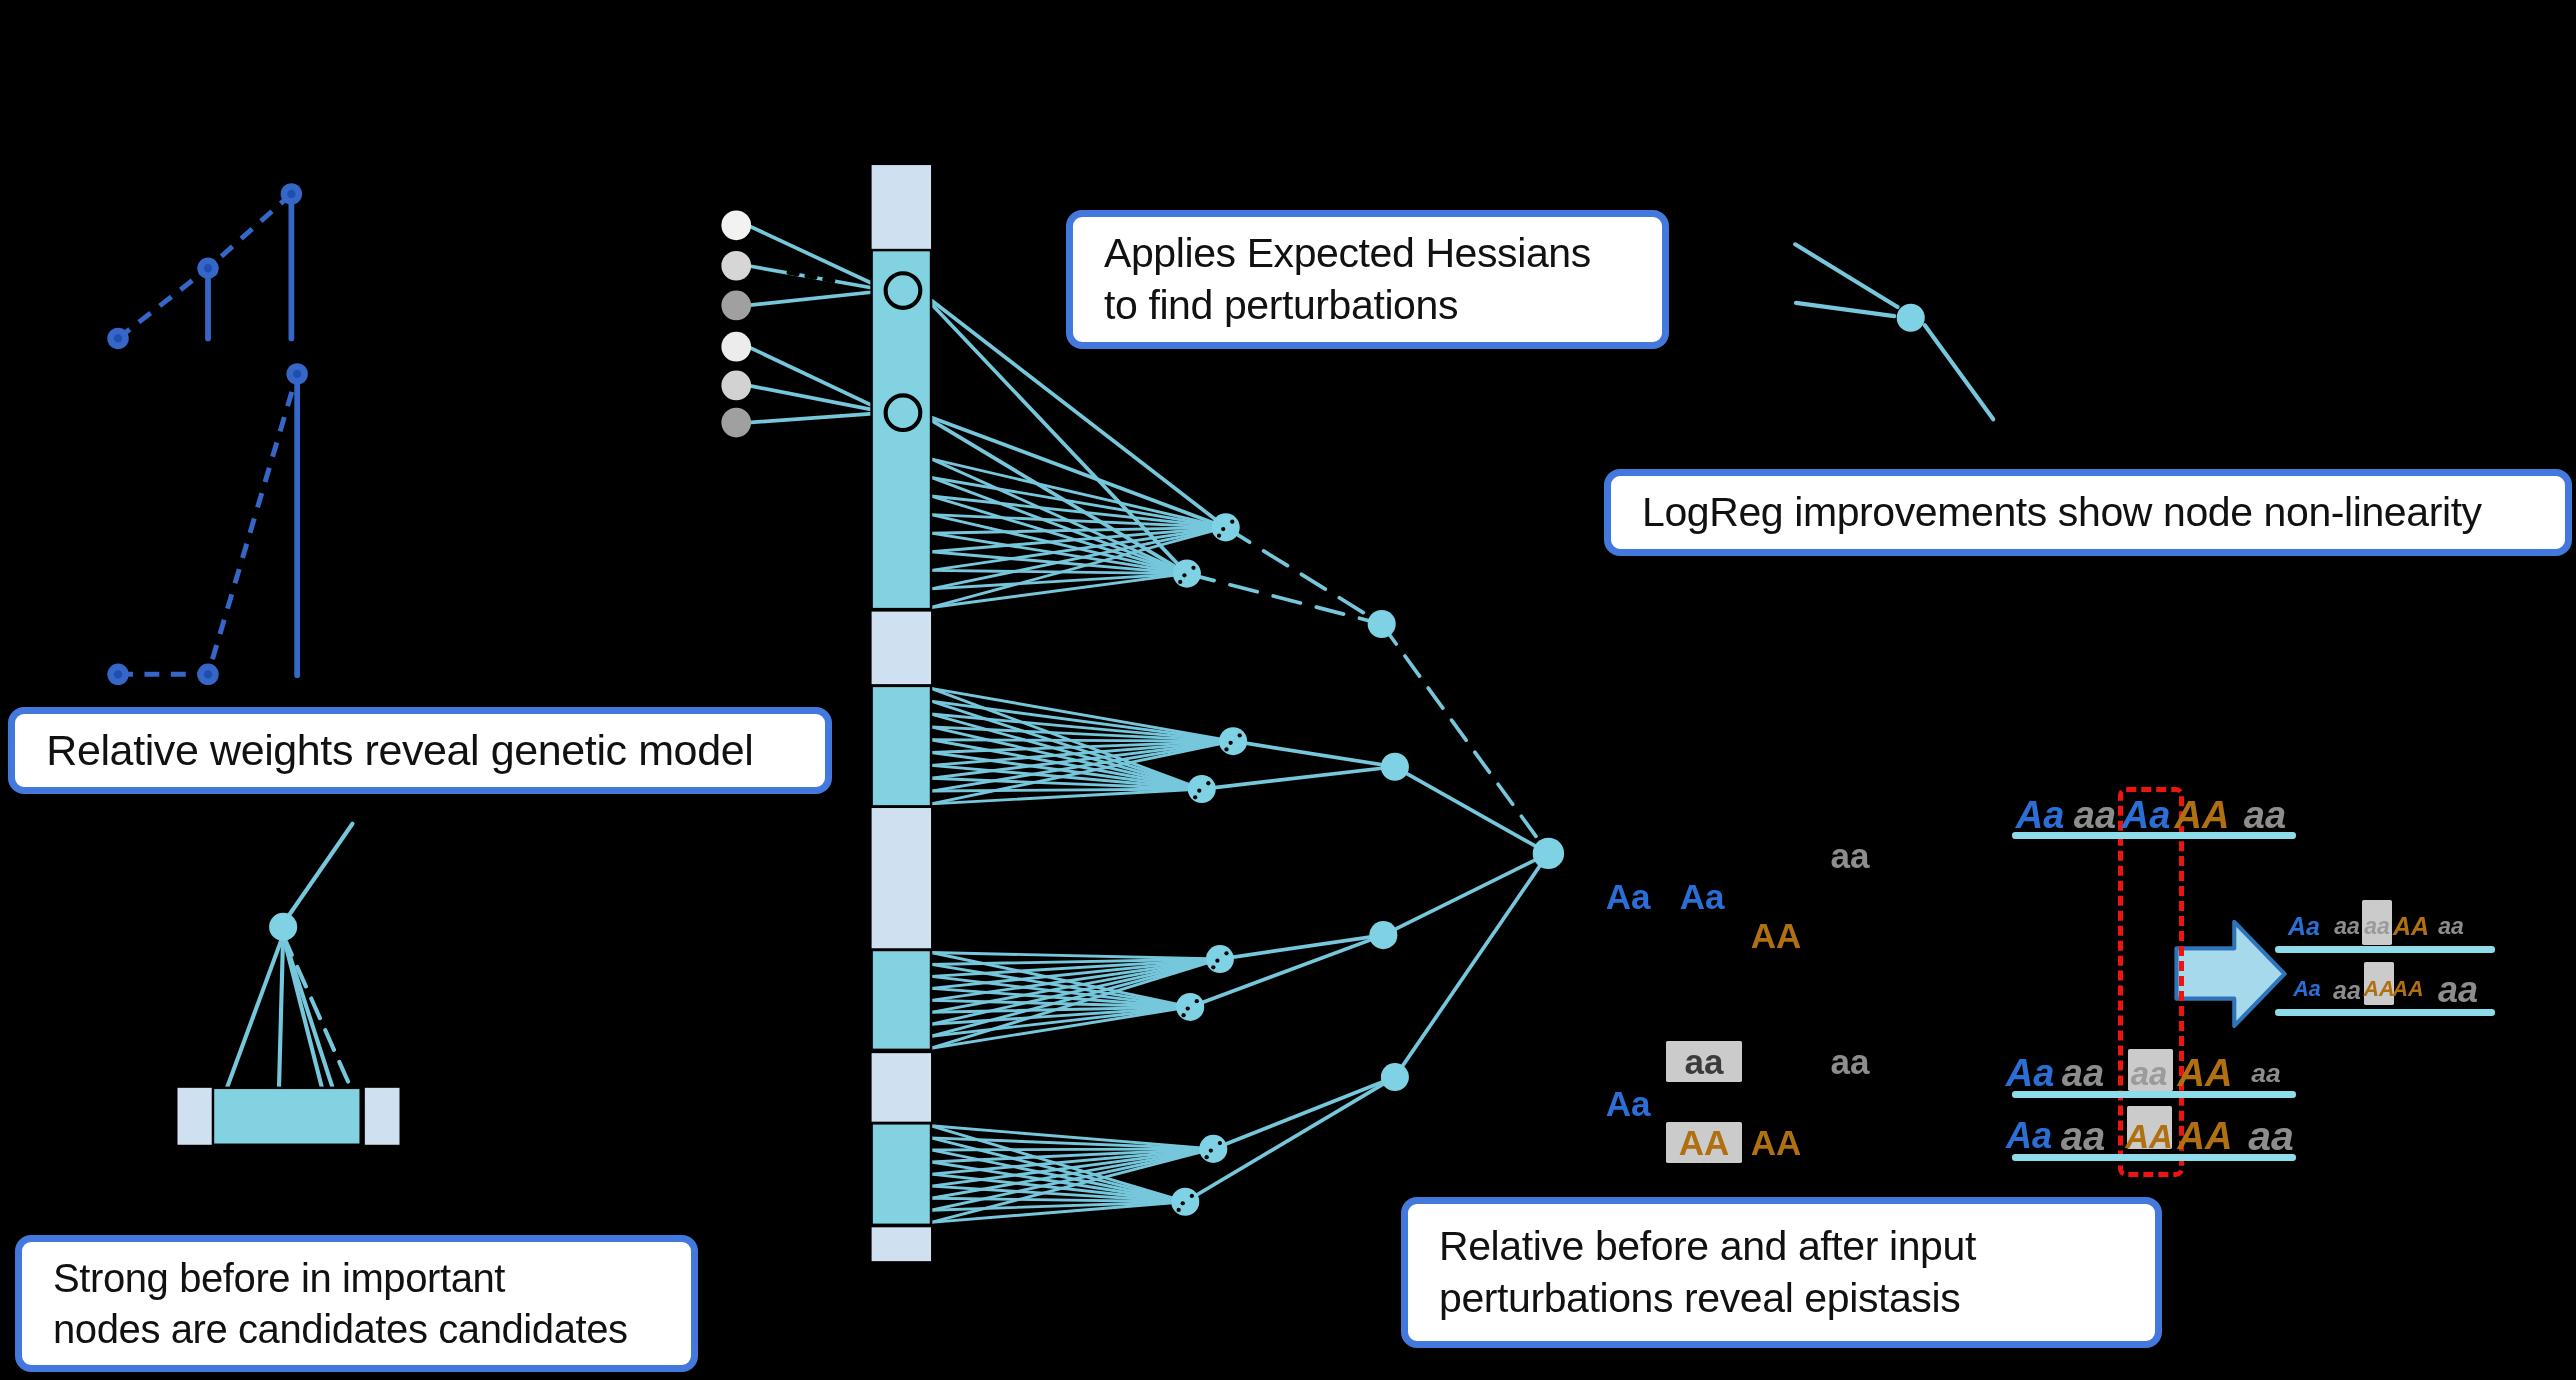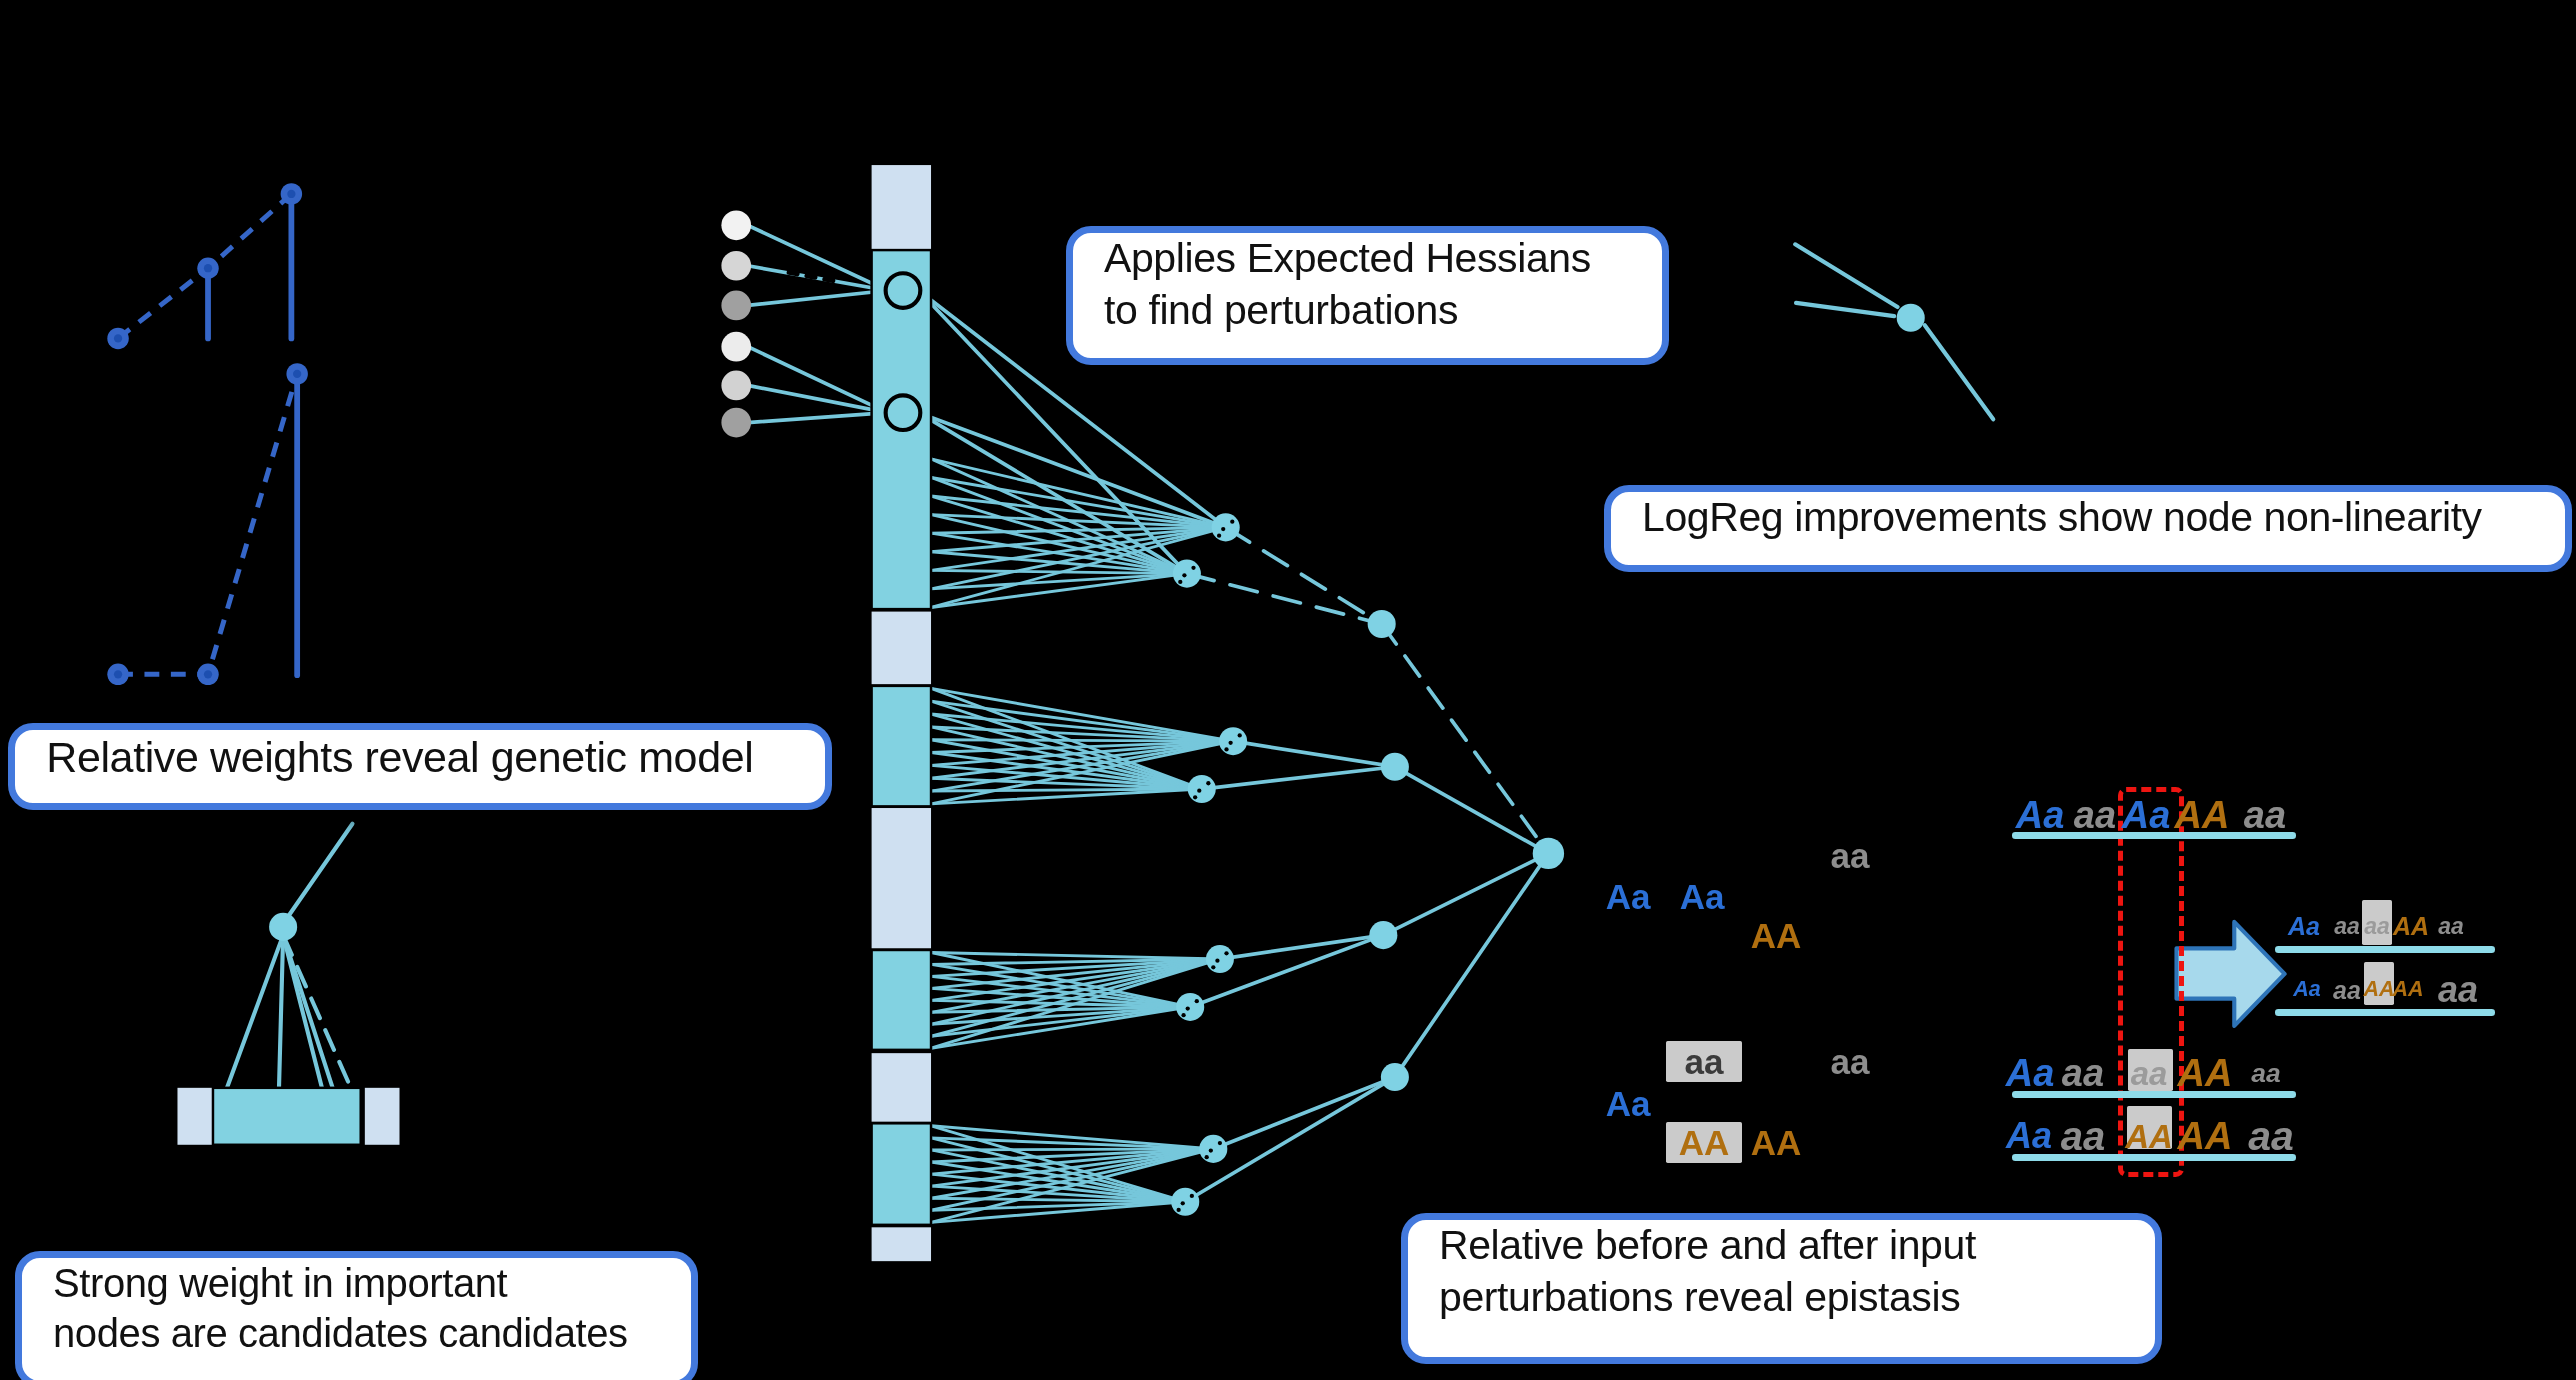--- a/index.html
+++ b/index.html
@@ -8,25 +8,24 @@
     --ink:#111111;
   }
   html,body{margin:0;padding:0;background:#000;}
   .canvas{
     position:relative;width:2576px;height:1380px;background:#000;overflow:hidden;
     font-family:"Liberation Sans", sans-serif;
   }
   svg{position:absolute;left:0;top:0;}
   .callout{
     position:absolute;background:var(--callout-bg);border:7.4px solid var(--callout-border);
-    border-radius:25px;display:flex;flex-direction:column;justify-content:flex-start;
+    border-radius:16px;display:flex;flex-direction:column;justify-content:center;
     padding-left:31px;box-sizing:border-box;color:var(--ink);
     font-size:43px;line-height:1.26;letter-spacing:-0.4px;white-space:nowrap;
     box-shadow:0 8.3px 16.5px rgba(0,0,0,0.55);
-    margin-top:16px;
   }
   .co-relative{left:8.3px;top:707px;width:824px;height:87px;}
   .co-strong{left:15px;top:1235px;width:683px;height:137px;font-size:40px;}
   .co-hessians{left:1066px;top:210px;width:603px;height:139px;font-size:41px;}
   .co-logreg{left:1604px;top:469px;width:968px;height:87px;font-size:41px;}
   .co-deeplift{left:1401px;top:1197px;width:761px;height:151px;font-size:41px;}
   .glabel{
     position:absolute;transform:translate(-50%,-50%);white-space:nowrap;line-height:1;
   }
   .gbox{position:absolute;background:#cbcbcb;border-radius:1.7px;}
@@ -227,21 +226,21 @@
       <polygon points="2637,1149 2707,1149 2707,1117 2768,1180 2707,1243 2707,1210 2637,1210" fill="#a7d9ec" stroke="#2e74b8" stroke-width="5" stroke-linejoin="round"></polygon>
     </svg>
 
   <div class="redbox"></div>
 
   <div class="callout co-relative">
     <span>Relative weights reveal genetic model</span>
   </div>
 
   <div class="callout co-strong">
-    <span>Strong weight in important</span>
+    <span>Strong before in important</span>
     <span>nodes are candidates candidates</span>
   </div>
 
   <div class="callout co-hessians">
     <span>Applies Expected Hessians</span>
     <span>to find perturbations</span>
   </div>
 
   <div class="callout co-logreg">
     <span>LogReg improvements show node non-linearity</span>

